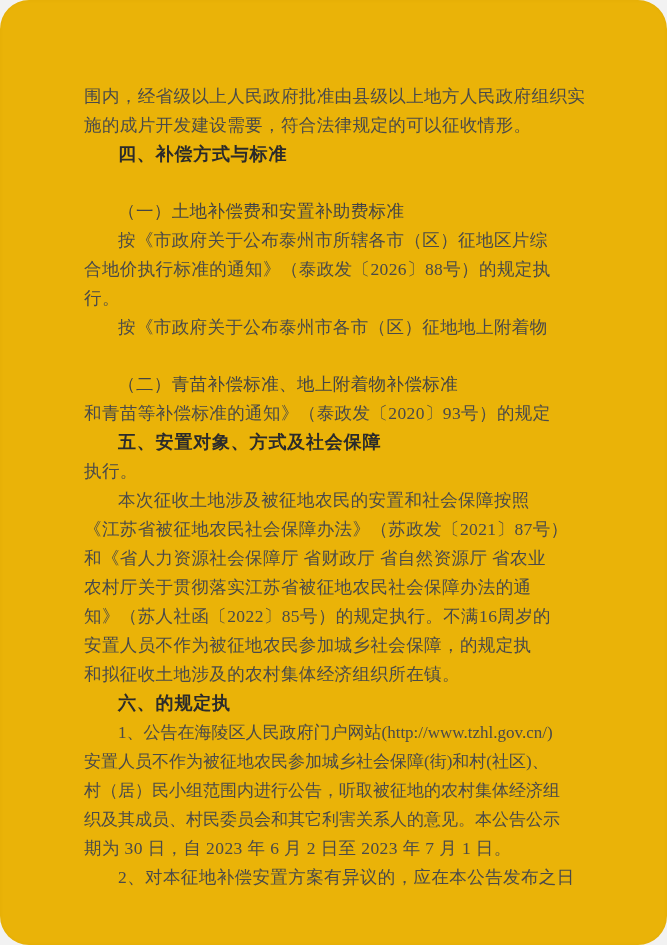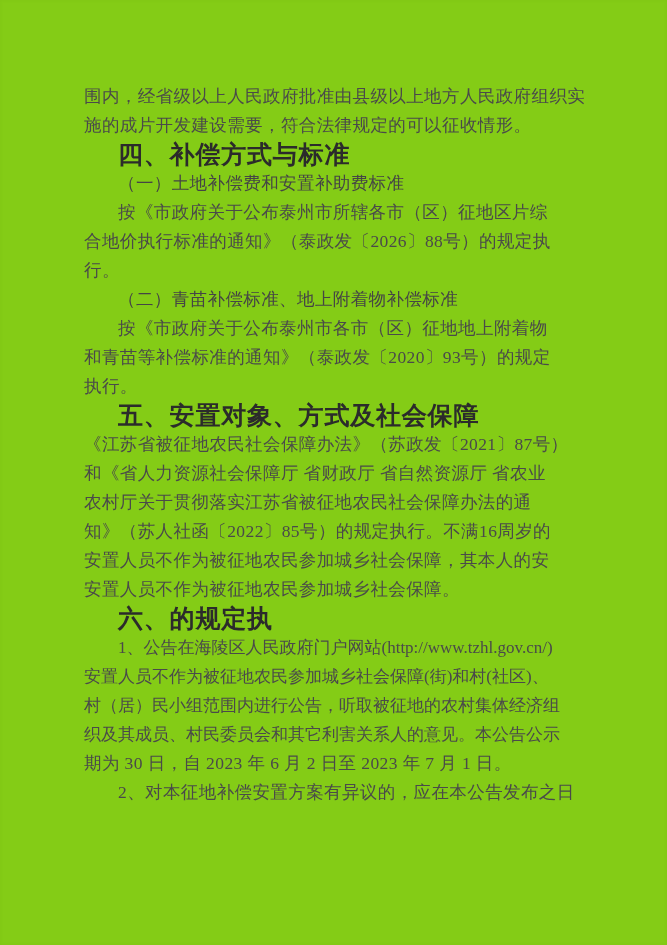--- a/index.html
+++ b/index.html
@@ -5,49 +5,51 @@
   html, body {
     margin: 0;
     padding: 0;
     background: #f2f2f2;
   }
   .page {
     position: relative;
     width: 667px;
     height: 945px;
     margin: 0 auto;
-    background: #84cc16;
+    background: #eab308;
     box-shadow: inset 0 0 4px rgba(0,0,0,0.03);
     overflow: hidden;
+    border-radius: 29px;
   }
   .textblock {
     position: absolute;
     top: 82px;
     left: 84px;
     width: 512px;
   }
   .line {
     height: 29px;
     line-height: 29px;
     white-space: nowrap;
     font-family: "Liberation Serif", "DejaVu Serif", serif;
     font-size: 17.5px;
     letter-spacing: 0.4px;
     color: #4a4a4a;
   }
   .line.h {
     font-family: "Liberation Sans", "DejaVu Sans", sans-serif;
     font-weight: 700;
-    font-size: 25px;
+    font-size: 18px;
     color: #2b2b2b;
     letter-spacing: 0.8px;
   }
   .line.sub {
     font-weight: 500;
     color: #454545;
+    margin-top: 28px;
   }
   .ind {
     padding-left: 34px;
   }
   .long {
     letter-spacing: 0;
     font-size: 17px;
   }
 </style>
 </head>
@@ -55,31 +57,32 @@
 
 <div class="page">
   <div class="textblock">
     <div class="line">围内，经省级以上人民政府批准由县级以上地方人民政府组织实</div>
     <div class="line">施的成片开发建设需要，符合法律规定的可以征收情形。</div>
     <div class="line h ind">四、补偿方式与标准</div>
     <div class="line sub ind">（一）土地补偿费和安置补助费标准</div>
     <div class="line ind">按《市政府关于公布泰州市所辖各市（区）征地区片综</div>
     <div class="line">合地价执行标准的通知》（泰政发〔2026〕88号）的规定执</div>
     <div class="line">行。</div>
+    <div class="line ind">按《市政府关于公布泰州市各市（区）征地地上附着物</div>
     <div class="line sub ind">（二）青苗补偿标准、地上附着物补偿标准</div>
-    <div class="line ind">按《市政府关于公布泰州市各市（区）征地地上附着物</div>
     <div class="line">和青苗等补偿标准的通知》（泰政发〔2020〕93号）的规定</div>
+    <div class="line h ind">五、安置对象、方式及社会保障</div>
     <div class="line">执行。</div>
-    <div class="line h ind">五、安置对象、方式及社会保障</div>
+    <div class="line ind">本次征收土地涉及被征地农民的安置和社会保障按照</div>
     <div class="line">《江苏省被征地农民社会保障办法》（苏政发〔2021〕87号）</div>
     <div class="line">和《省人力资源社会保障厅 省财政厅 省自然资源厅 省农业</div>
     <div class="line">农村厅关于贯彻落实江苏省被征地农民社会保障办法的通</div>
     <div class="line">知》（苏人社函〔2022〕85号）的规定执行。不满16周岁的</div>
-    <div class="line">安置人员不作为被征地农民参加城乡社会保障，其本人的安</div>
-    <div class="line">安置人员不作为被征地农民参加城乡社会保障。</div>
+    <div class="line">安置人员不作为被征地农民参加城乡社会保障，的规定执</div>
+    <div class="line">和拟征收土地涉及的农村集体经济组织所在镇。</div>
     <div class="line h ind">六、的规定执</div>
     <div class="line ind long">1、公告在海陵区人民政府门户网站(http://www.tzhl.gov.cn/)</div>
     <div class="line long">安置人员不作为被征地农民参加城乡社会保障(街)和村(社区)、</div>
     <div class="line long">村（居）民小组范围内进行公告，听取被征地的农村集体经济组</div>
     <div class="line long">织及其成员、村民委员会和其它利害关系人的意见。本公告公示</div>
     <div class="line">期为 30 日，自 2023 年 6 月 2 日至 2023 年 7 月 1 日。</div>
     <div class="line ind">2、对本征地补偿安置方案有异议的，应在本公告发布之日</div>
   </div>
 </div>
 

